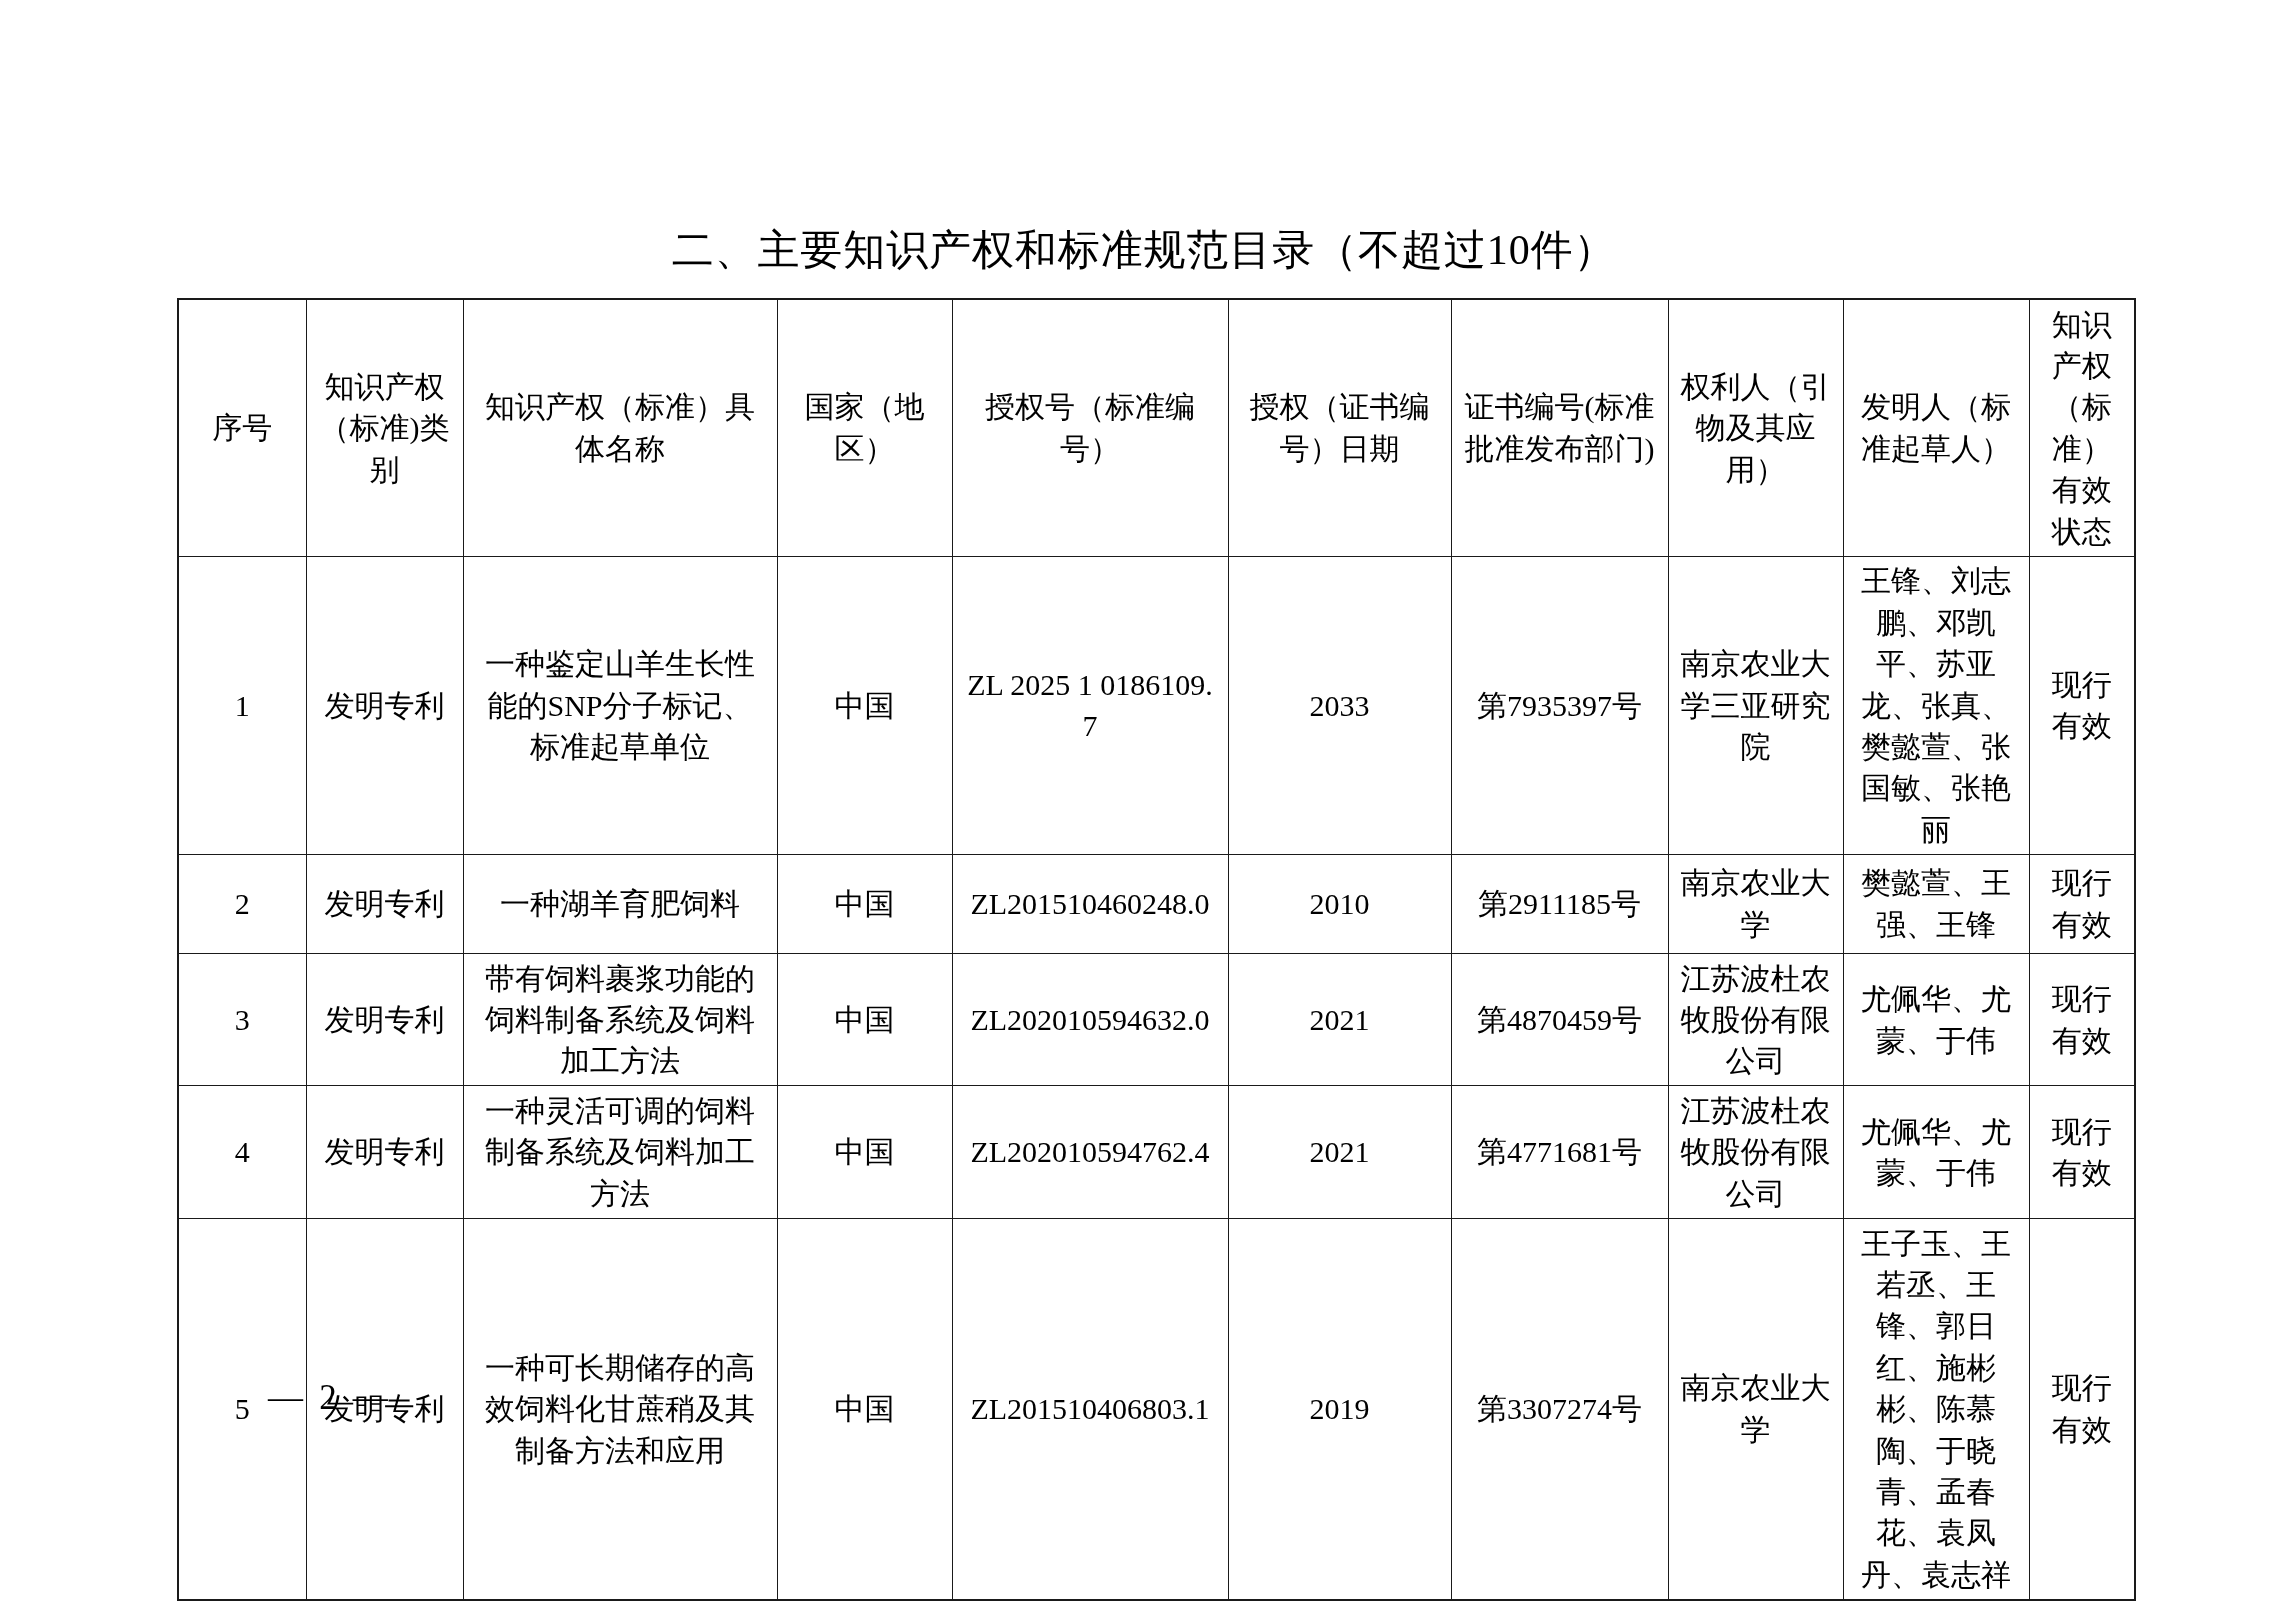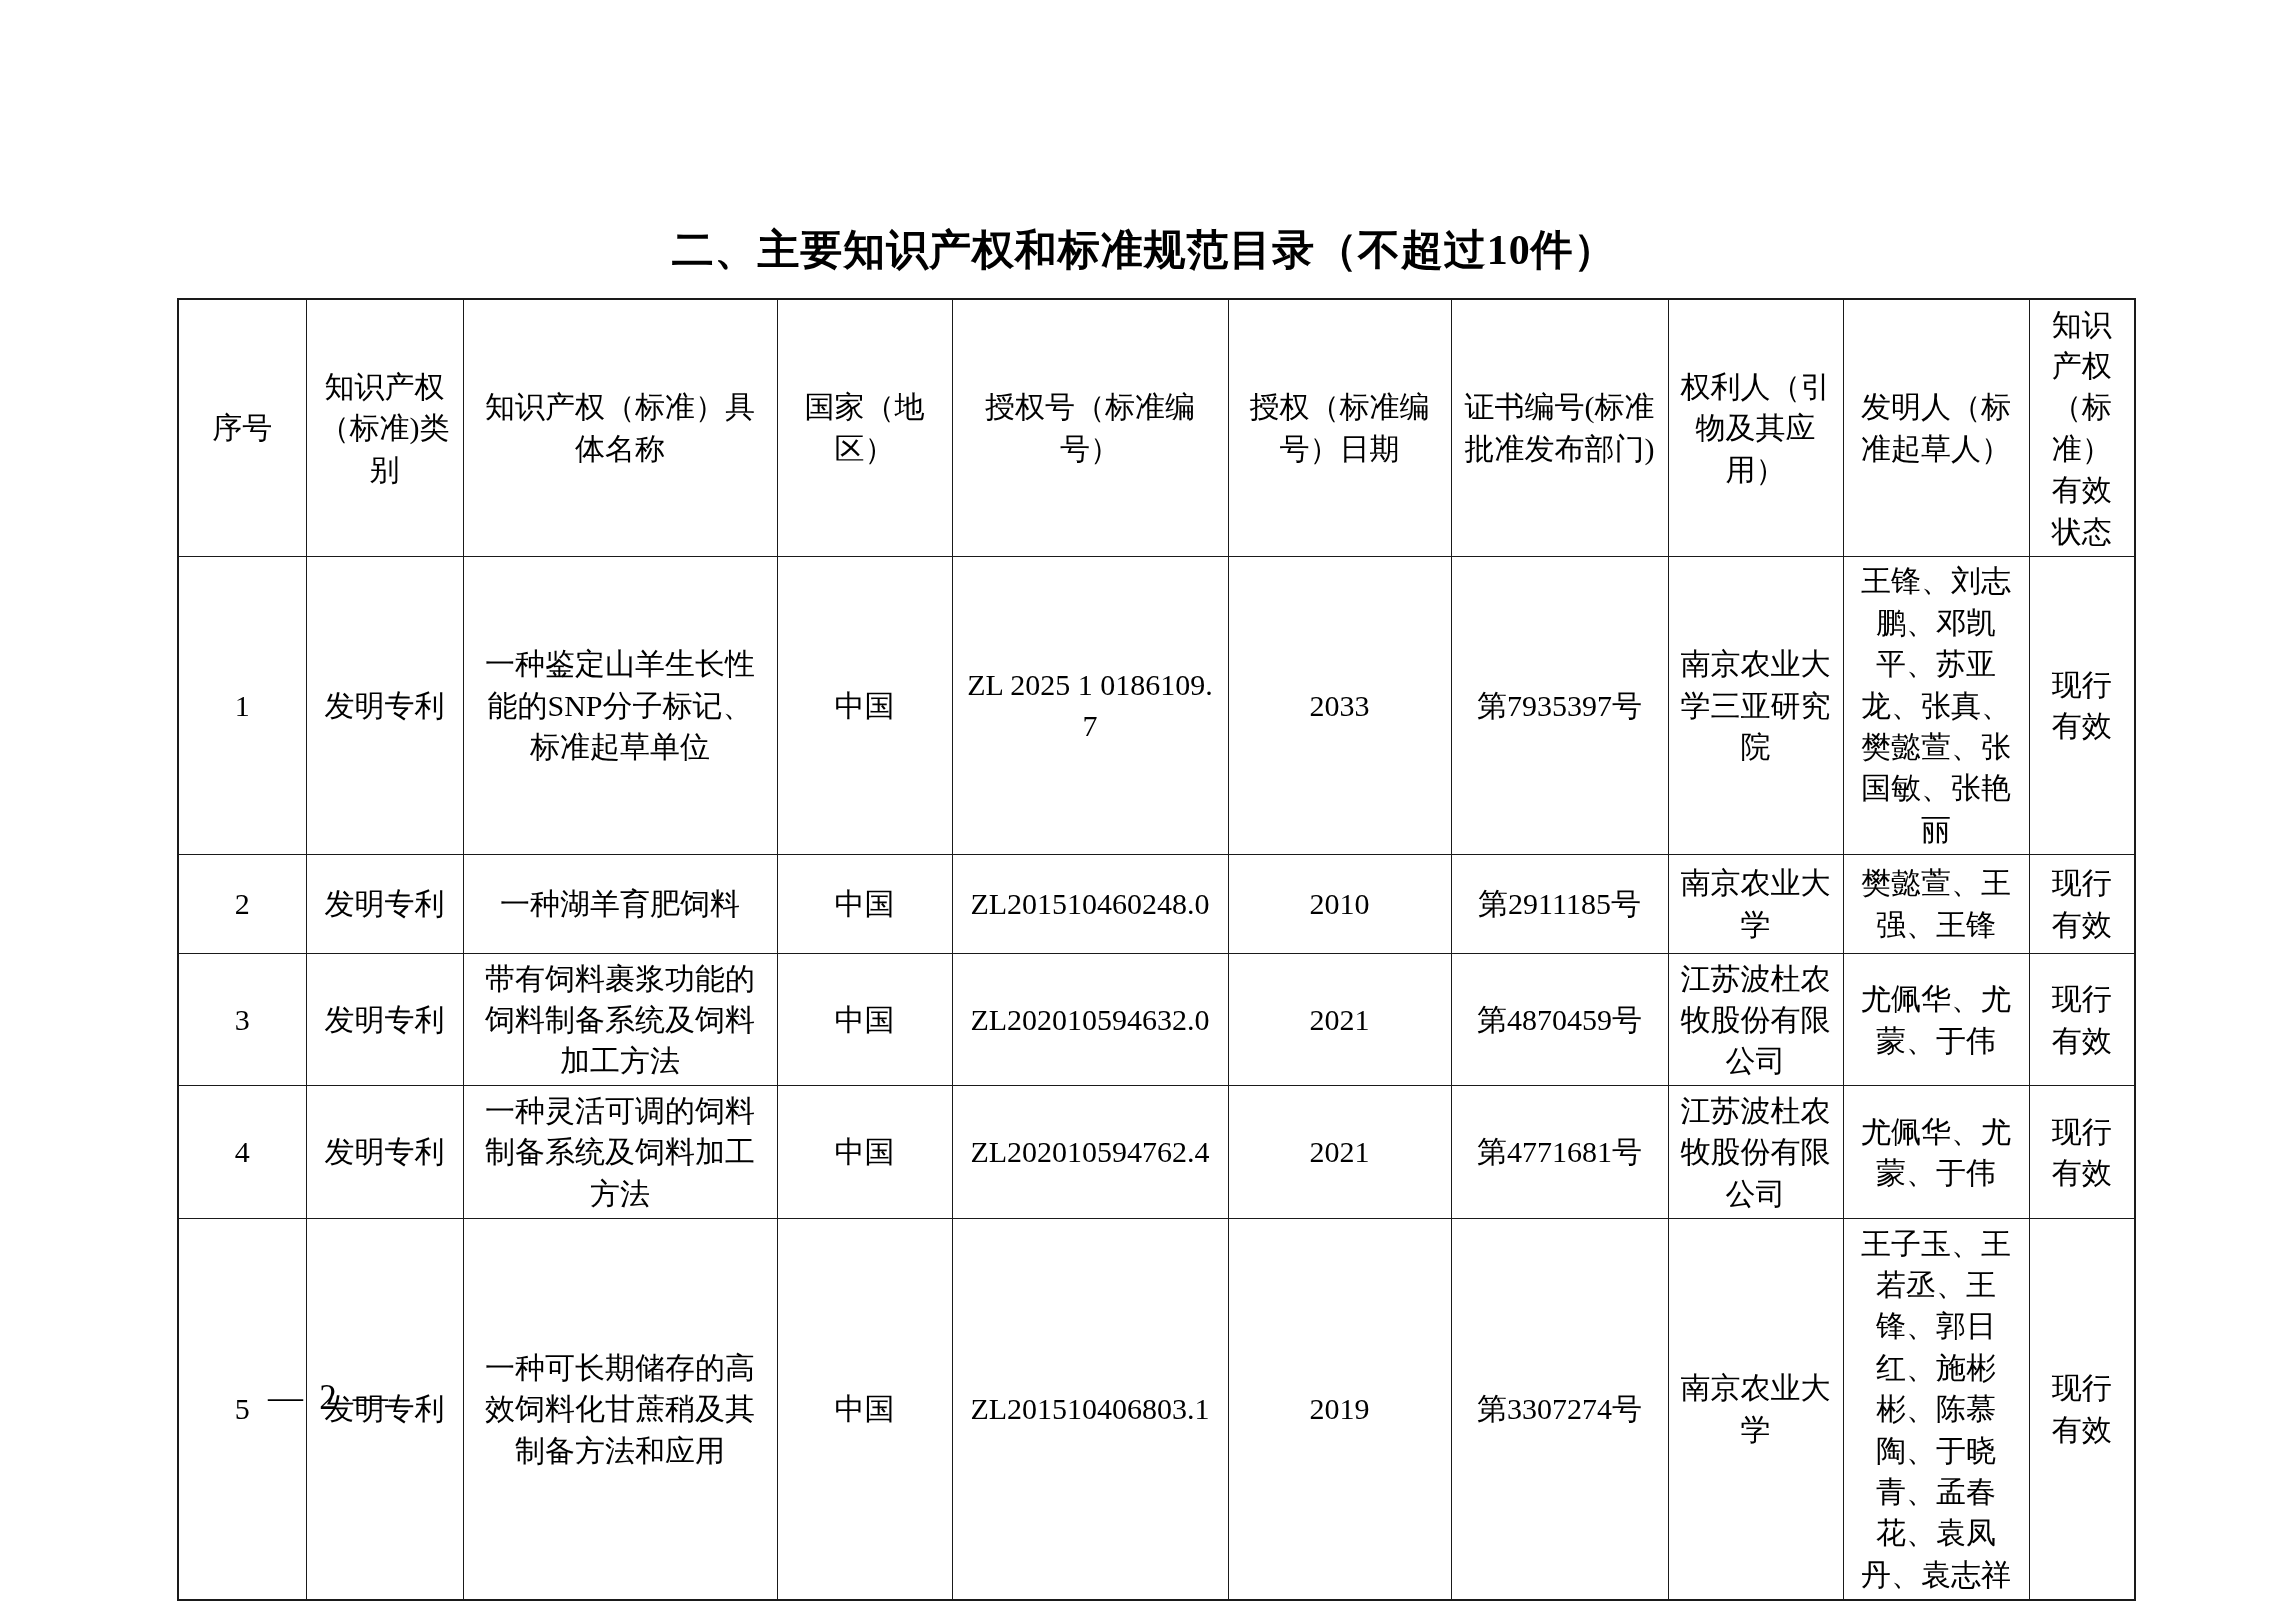--- a/index.html
+++ b/index.html
@@ -15,21 +15,21 @@
     background: #ffffff;
     overflow: hidden;
   }
   .doc-title {
     position: absolute;
     top: 222px;
     left: 0;
     width: 100%;
     text-align: center;
     font-size: 42px;
-    font-weight: bold;
+    font-weight: normal;
     letter-spacing: 0.9px;
     color: #000000;
   }
   table.ip-table {
     position: absolute;
     left: 177px;
     top: 298px;
     width: 1958px;
     border-collapse: collapse;
     table-layout: fixed;
@@ -83,21 +83,21 @@
       <col style="width:186px">
       <col style="width:106px">
     </colgroup>
     <thead>
       <tr>
         <th>序号</th>
         <th>知识产权（标准)类别</th>
         <th>知识产权（标准）具体名称</th>
         <th>国家（地区）</th>
         <th>授权号（标准编号）</th>
-        <th>授权（标准编号）日期</th>
+        <th>授权（证书编号）日期</th>
         <th>证书编号(标准批准发布部门)</th>
         <th>权利人（引物及其应用）</th>
         <th>发明人（标准起草人）</th>
         <th>知识产权（标准）有效状态</th>
       </tr>
     </thead>
     <tbody>
         <tr>
           <td>1</td>
           <td>发明专利</td>

